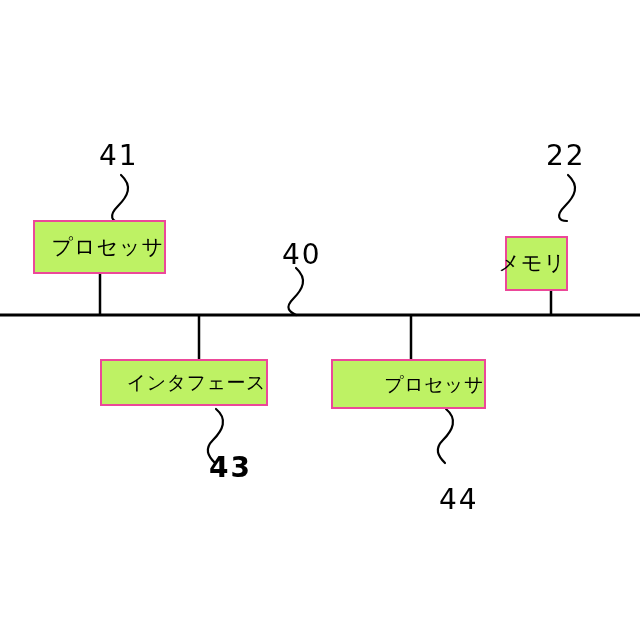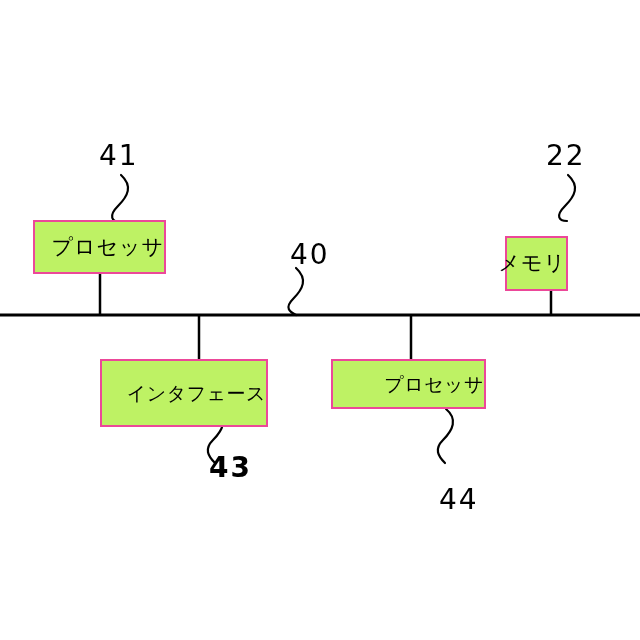--- a/index.html
+++ b/index.html
@@ -89,25 +89,25 @@
   <div class="node-box" style="left:33px; top:220px; width:133px; height:54px;">
     <span class="node-label">プロセッサ</span>
   </div>
   <div class="ref-number" style="left:99px; top:142px;">41</div>
 
   <div class="node-box" style="left:505px; top:236px; width:63px; height:55px;">
     <span class="node-label">メモリ</span>
   </div>
   <div class="ref-number" style="left:546px; top:142px;">22</div>
 
-  <div class="node-box" style="left:100px; top:359px; width:168px; height:68px;">
+  <div class="node-box" style="left:100px; top:359px; width:168px; height:47px;">
     <span class="node-label small-text">インタフェース</span>
   </div>
   <div class="ref-number" style="left:209px; top:454px;font-weight:bold;">43</div>
 
   <div class="node-box" style="left:331px; top:359px; width:155px; height:50px;">
     <span class="node-label small-text">プロセッサ</span>
   </div>
   <div class="ref-number" style="left:439px; top:470px;margin-top:16px;">44</div>
 
-  <div class="ref-number" style="left:282px; top:241px;margin-left:8px;">40</div>
+  <div class="ref-number" style="left:282px; top:241px;">40</div>
 
 </div>
 
 </body></html>

